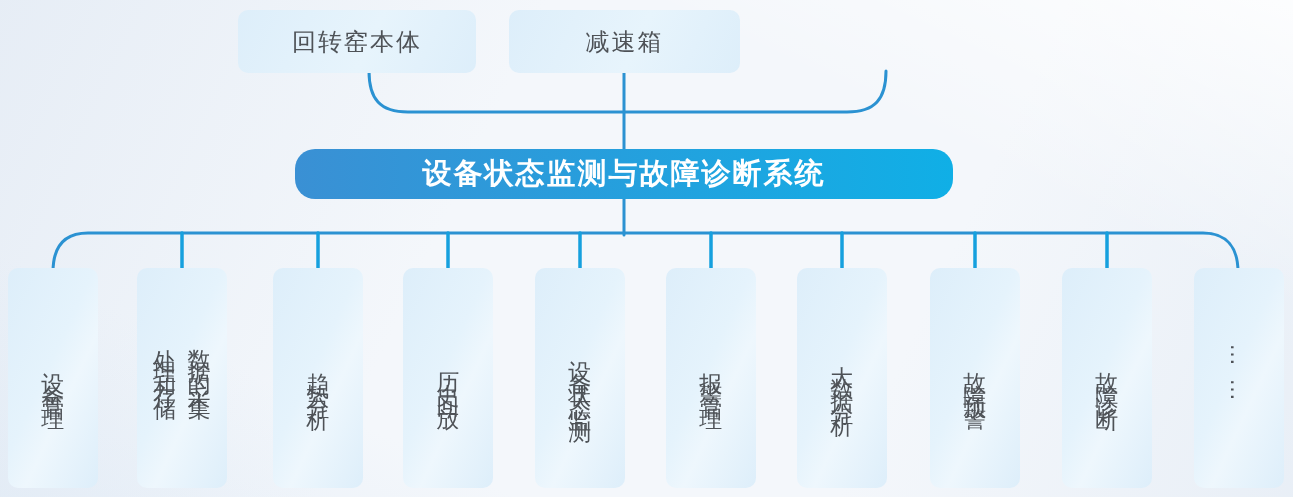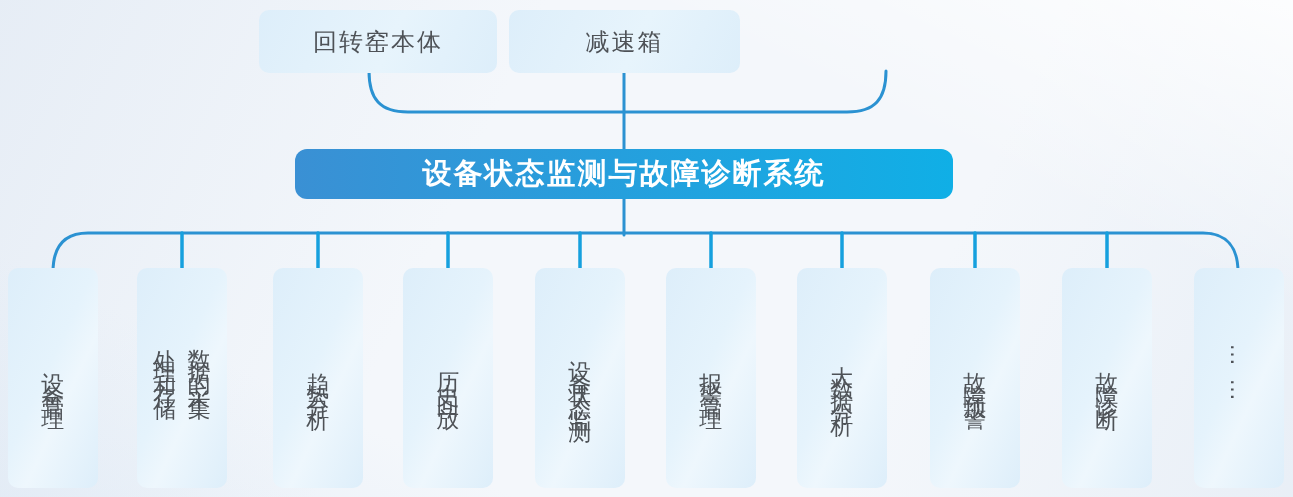--- a/index.html
+++ b/index.html
@@ -18,21 +18,21 @@
   .wires{position:absolute;inset:0;z-index:1;}
   .wire{fill:none;stroke:var(--line,#2b92d2);stroke-width:3;stroke-linecap:round;}
   .stem{fill:none;stroke:var(--stem,#16a0de);stroke-width:3.5;stroke-linecap:round;}
   .tnode{
     position:absolute;top:10px;height:63px;border-radius:10px;z-index:2;
     background:linear-gradient(115deg,var(--node-fill,#ddeefa) 0%, #e7f4fc 55%, var(--node-fill,#ddeefa) 100%);
     display:flex;align-items:center;justify-content:center;
     color:var(--node-text,#4e5257);font-size:24px;letter-spacing:2px;
   }
   .banner{
-    position:absolute;left:295px;top:149px;width:658px;height:50px;border-radius:12px;z-index:2;
+    position:absolute;left:295px;top:149px;width:658px;height:50px;border-radius:20px;z-index:2;
     background:linear-gradient(90deg,var(--banner-left,#3a90d4),var(--banner-right,#10afe6));
     display:flex;align-items:center;justify-content:center;
     color:var(--banner-text,#ffffff);font-size:29px;font-weight:700;letter-spacing:2px;
   }
   .bnode{
     position:absolute;top:268px;width:90px;height:220px;border-radius:10px;z-index:2;
     background:linear-gradient(115deg,var(--node-fill,#ddeefa) 0%, #e5f3fc 45%, #eef7fd 62%, var(--node-fill,#ddeefa) 100%);
     display:flex;align-items:center;justify-content:center;
   }
   .vtext{
@@ -60,21 +60,21 @@
     <path class="stem" d="M 182 233 L 182 271"></path>
     <path class="stem" d="M 318 233 L 318 271"></path>
     <path class="stem" d="M 448 233 L 448 271"></path>
     <path class="stem" d="M 580 233 L 580 271"></path>
     <path class="stem" d="M 711 233 L 711 271"></path>
     <path class="stem" d="M 842 233 L 842 271"></path>
     <path class="stem" d="M 975 233 L 975 271"></path>
     <path class="stem" d="M 1107 233 L 1107 271"></path>
   </svg>
 
-  <div class="tnode" style="left:259px;width:238px;">
+  <div class="tnode" style="left:238px;width:238px;">
     <span>回转窑本体</span>
   </div>
   <div class="tnode" style="left:509px;width:231px;">
     <span>减速箱</span>
   </div>
 
   <div class="banner">
     <span>设备状态监测与故障诊断系统</span>
   </div>
 

